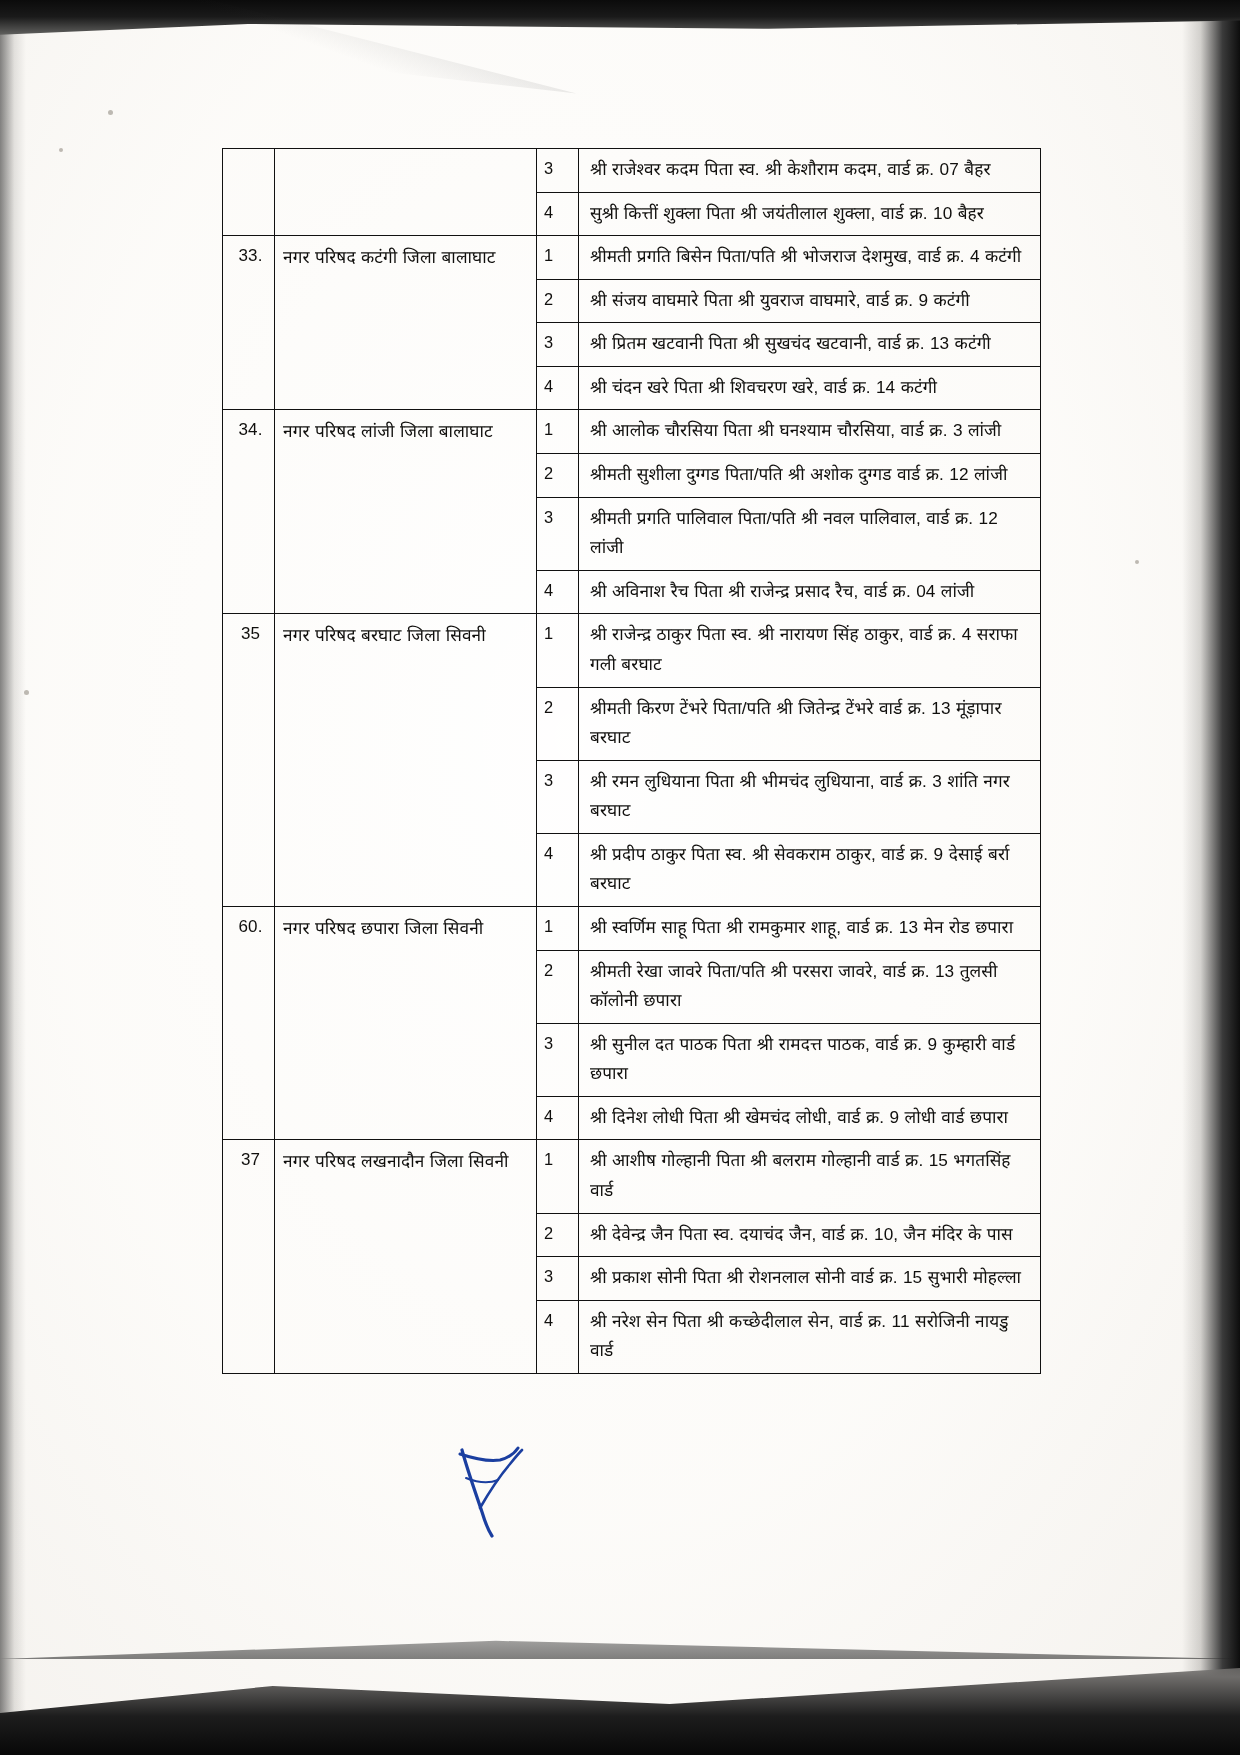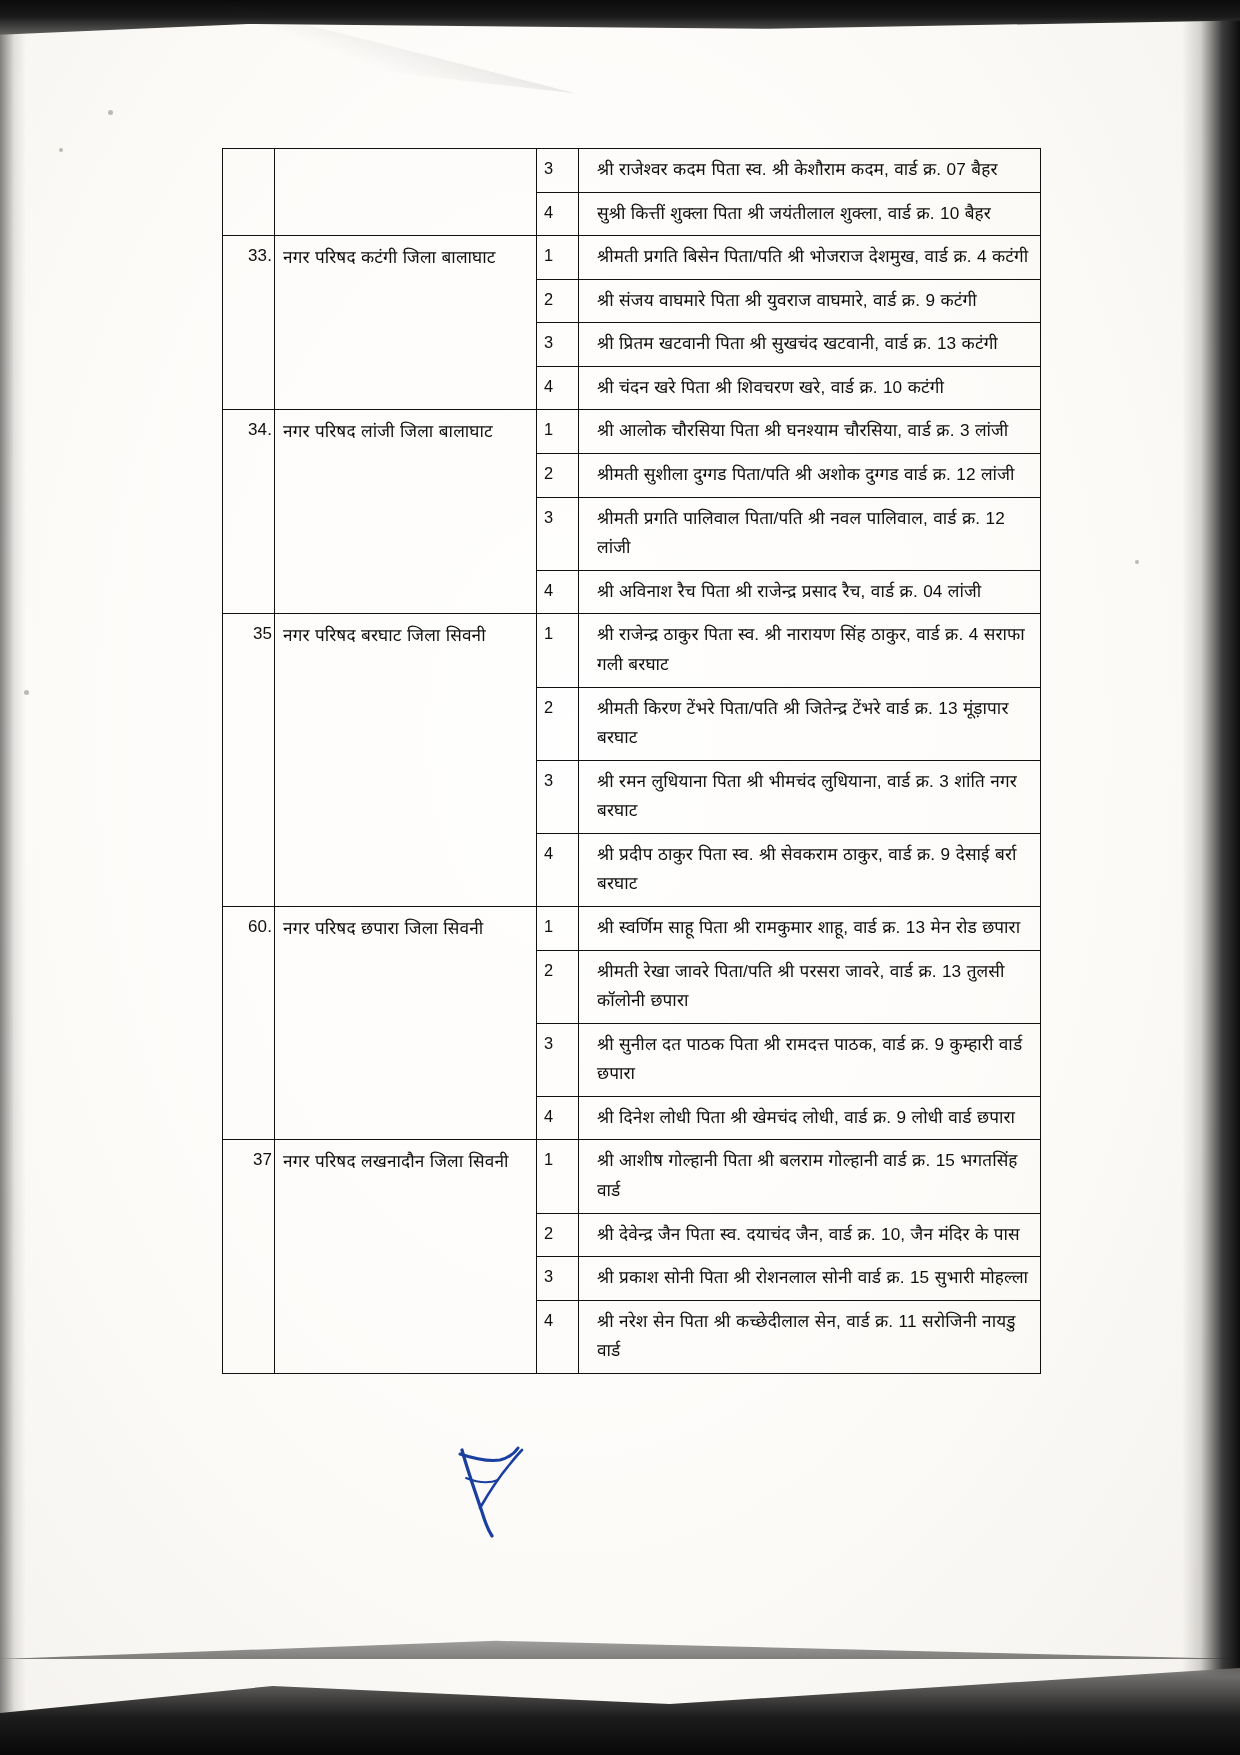--- a/index.html
+++ b/index.html
@@ -100,35 +100,35 @@
   }
   col.c-sn   { width: 52px; }
   col.c-body { width: 262px; }
   col.c-num  { width: 42px; }
   col.c-name { width: 462px; }
 
   td.sn {
     font-size: 17px;
     padding-left: 6px;
     padding-right: 2px;
-    text-align: right;
+    text-align: center;
   }
   td.body {
     text-align: justify;
     text-align-last: left;
     padding-right: 10px;
     line-height: 1.78;
   }
   td.num {
     font-size: 16.4px;
     padding-left: 7px;
     padding-right: 2px;
   }
   td.name {
-    padding-left: 18px;
+    padding-left: 11px;
     padding-right: 6px;
     line-height: 1.72;
   }
   td.blank { border-right: 1px solid #111; }
 
   .sig {
     position: absolute;
     left: 452px;
     top: 1438px;
     width: 90px;
@@ -183,21 +183,21 @@
         <tr>
           <td class="num">2</td>
           <td class="name">श्री संजय वाघमारे पिता श्री युवराज वाघमारे, वार्ड क्र. 9 कटंगी</td>
         </tr>
         <tr>
           <td class="num">3</td>
           <td class="name">श्री प्रितम खटवानी पिता श्री सुखचंद खटवानी, वार्ड क्र. 13 कटंगी</td>
         </tr>
         <tr>
           <td class="num">4</td>
-          <td class="name">श्री चंदन खरे पिता श्री शिवचरण खरे, वार्ड क्र. 10 कटंगी</td>
+          <td class="name">श्री चंदन खरे पिता श्री शिवचरण खरे, वार्ड क्र. 14 कटंगी</td>
         </tr>
         <tr>
           <td class="sn" rowspan="4">34.</td>
           <td class="body" rowspan="4">नगर परिषद लांजी जिला बालाघाट</td>
           <td class="num">1</td>
           <td class="name">श्री आलोक चौरसिया पिता श्री घनश्याम चौरसिया, वार्ड क्र. 3 लांजी</td>
         </tr>
         <tr>
           <td class="num">2</td>
           <td class="name">श्रीमती सुशीला दुग्गड पिता/पति श्री अशोक दुग्गड वार्ड क्र. 12 लांजी</td>

